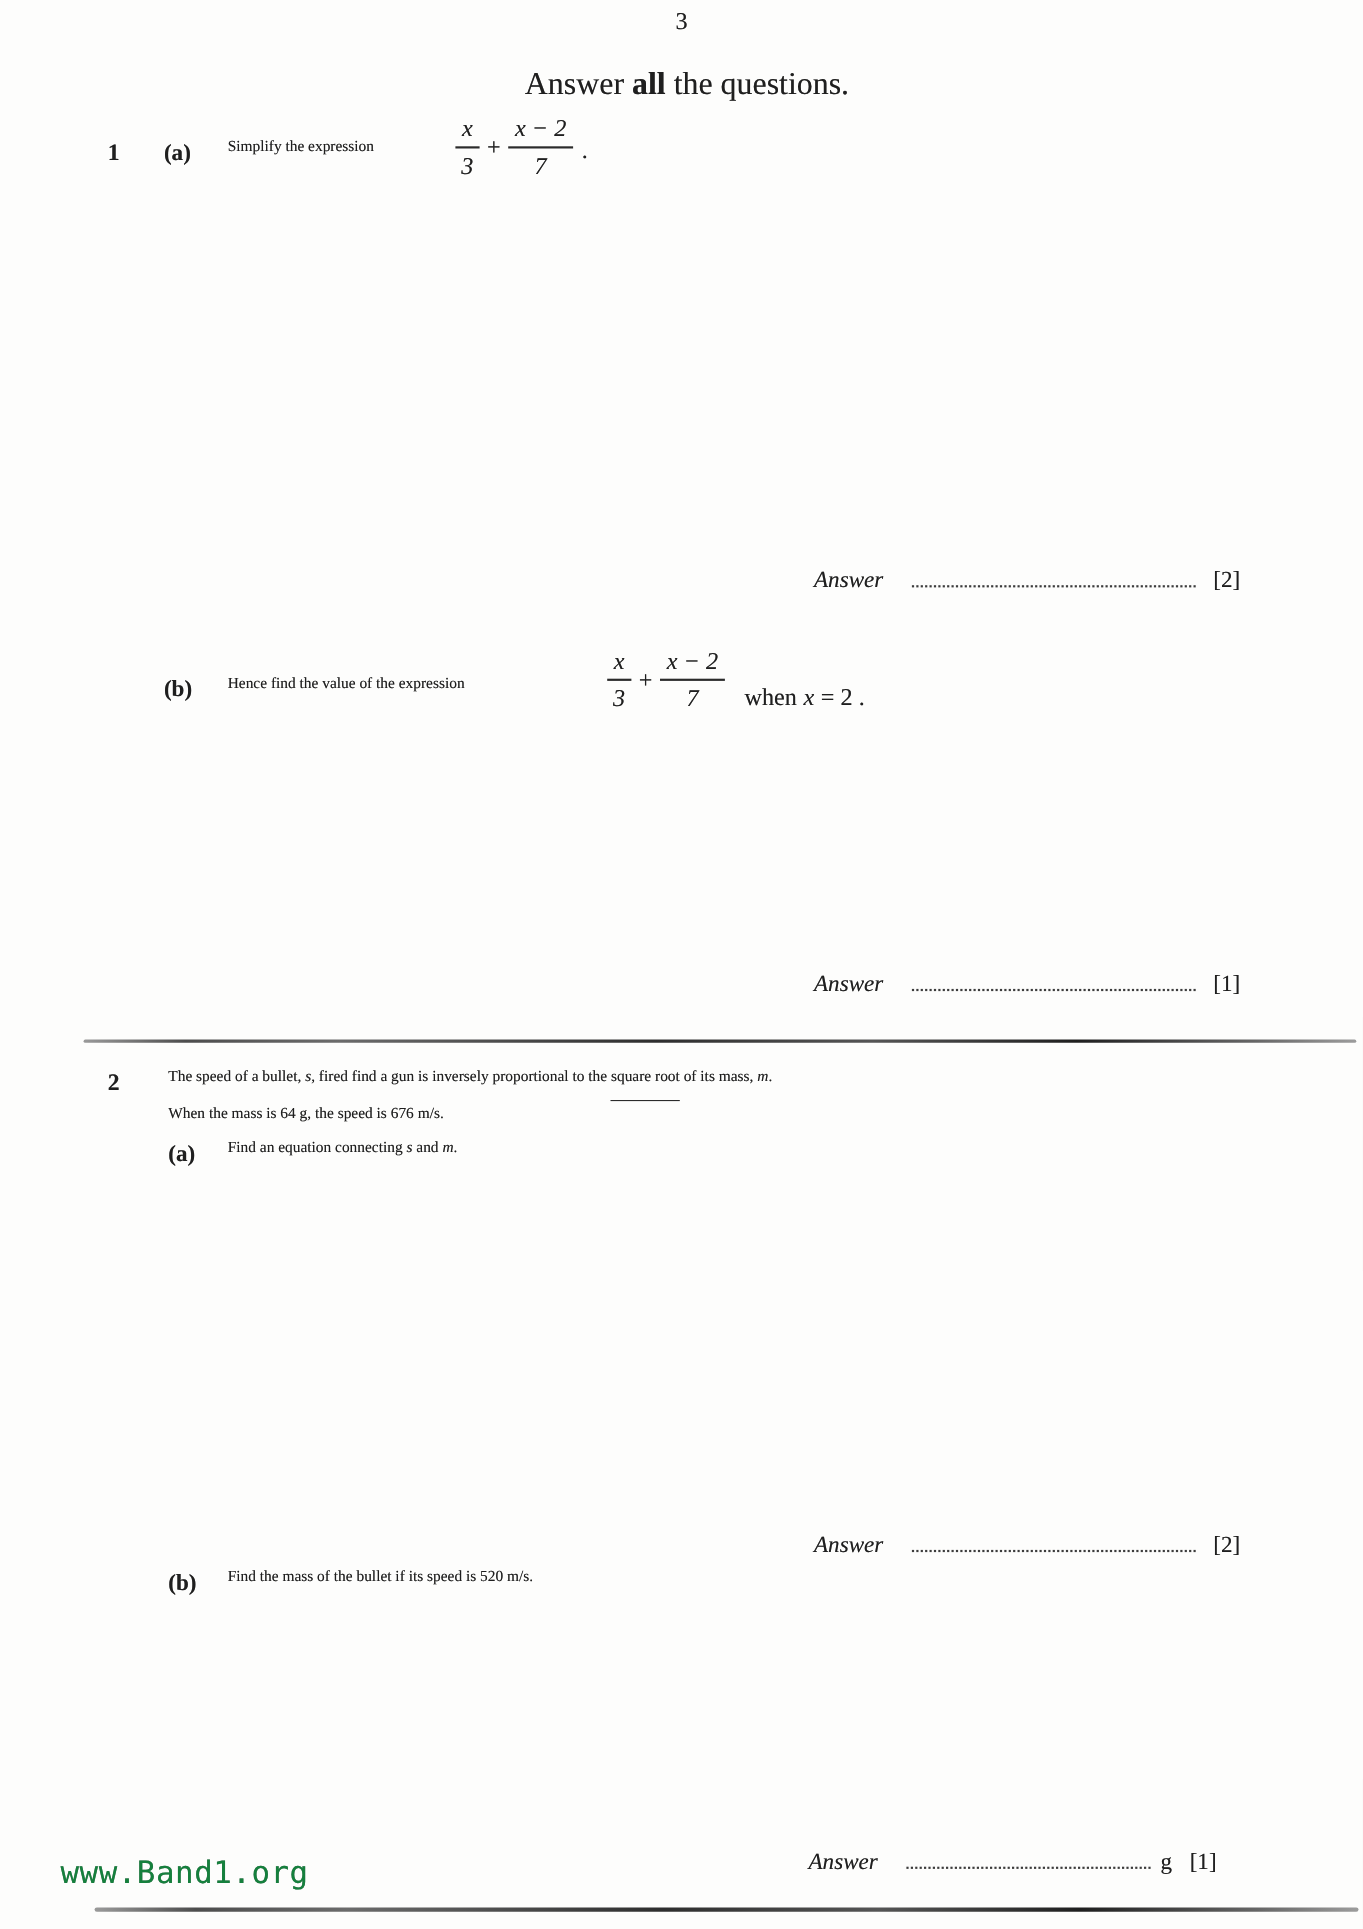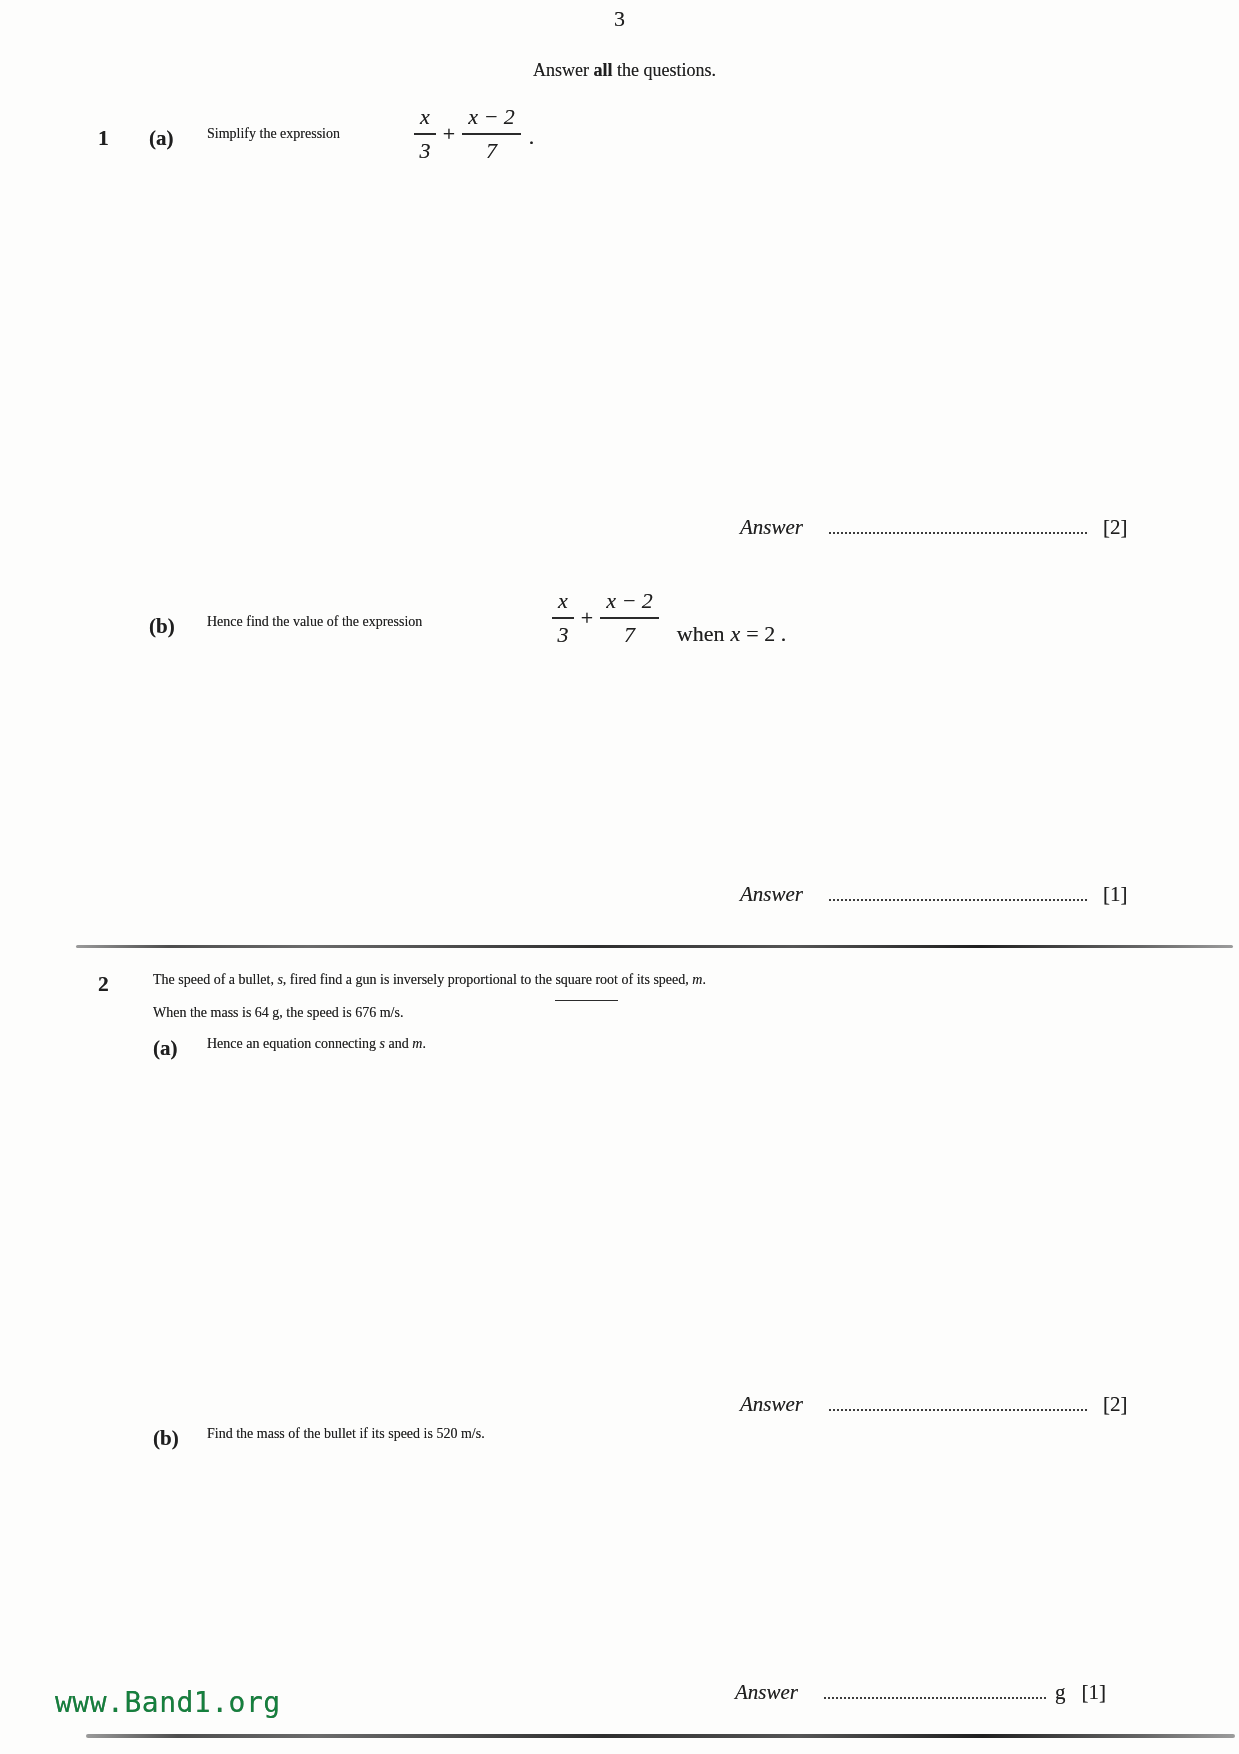--- a/index.html
+++ b/index.html
@@ -73,21 +73,21 @@
     letter-spacing: 0.5px;
   }
 </style>
 </head>
 <body>
 
 <div class="page">
 
   <div class="abs center-line" style="top: 6px; font-size: 22px;">3</div>
 
-  <div class="abs center-line" style="top: 60px; font-size: 18px; padding-left: 10px;">
+  <div class="abs center-line" style="top: 60px; font-size: 29px; padding-left: 10px;">
     <span>Answer </span><span class="bold">all</span><span> the questions.</span>
   </div>
 
   <div class="abs q-num" style="left: 98px; top: 126px;">1</div>
   <div class="abs part-label" style="left: 149px; top: 126px;">(a)</div>
   <div class="abs body-txt nowrap" style="left: 207px; top: 126px;">Simplify the expression</div>
 
   <div class="abs math-group" style="left: 414px; top: 104px;">
     <span class="frac">
       <span class="num">x</span>
@@ -127,28 +127,28 @@
     <span class="answer-label">Answer</span>
     <span class="dotted dots-wide"></span>
     <span class="marks">[1]</span>
   </div>
 
   <div class="abs hr-scan" style="left: 76px; top: 945px; width: 1157px;"></div>
 
   <div class="abs q-num" style="left: 98px; top: 972px;">2</div>
 
   <div class="abs body-txt nowrap" style="left: 153px; top: 972px;">
-    <span>The speed of a bullet, </span><span class="var">s</span><span>, fired find a gun is inversely proportional to the </span><span class="underlined">square root</span><span> of its speed, </span><span class="var">m</span><span>.</span>
+    <span>The speed of a bullet, </span><span class="var">s</span><span>, fired find a gun is inversely proportional to the </span><span class="underlined">square root</span><span> of its mass, </span><span class="var">m</span><span>.</span>
   </div>
 
   <div class="abs body-txt nowrap" style="left: 153px; top: 1005px;">When the mass is 64 g, the speed is 676 m/s.</div>
 
   <div class="abs part-label" style="left: 153px; top: 1036px;">(a)</div>
   <div class="abs body-txt nowrap" style="left: 207px; top: 1036px;">
-    <span>Hence an equation connecting </span><span class="var">s</span><span> and </span><span class="var">m</span><span>.</span>
+    <span>Find an equation connecting </span><span class="var">s</span><span> and </span><span class="var">m</span><span>.</span>
   </div>
 
   <div class="abs answer-row" style="left: 740px; top: 1392px;">
     <span class="answer-label">Answer</span>
     <span class="dotted dots-wide"></span>
     <span class="marks">[2]</span>
   </div>
 
   <div class="abs part-label" style="left: 153px; top: 1426px;">(b)</div>
   <div class="abs body-txt nowrap" style="left: 207px; top: 1426px;">Find the mass of the bullet if its speed is 520 m/s.</div>

